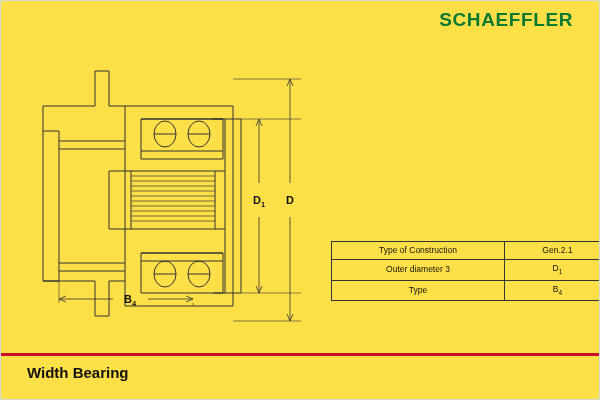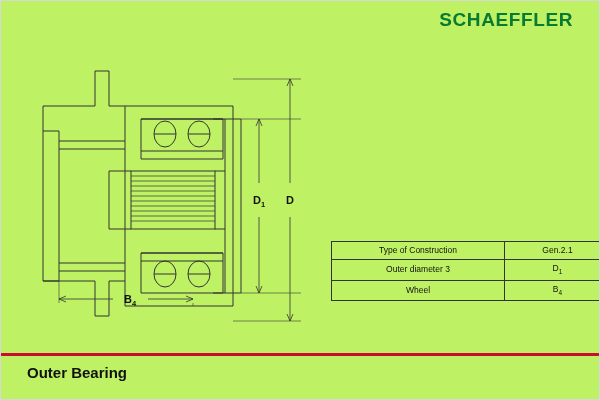--- a/index.html
+++ b/index.html
@@ -7,21 +7,21 @@
     padding: 0;
     background: #ffffff;
   }
   body {
     font-family: "Liberation Sans", sans-serif;
   }
   #page {
     position: relative;
     width: 600px;
     height: 400px;
-    background: #bef264;
+    background: #fde047;
     overflow: hidden;
     border: 1px solid #d8d8d8;
     box-sizing: border-box;
   }
   
   .brand-schaeffler {
     position: absolute;
     top: 8px;
     right: 26px;
     font-size: 19px;
@@ -205,22 +205,22 @@
     <tbody>
       <tr>
         <td class="label">Type of Construction</td>
         <td class="value">Gen.2.1</td>
       </tr>
       <tr>
         <td class="label">Outer diameter 3</td>
         <td class="value"><span>D</span><sub>1</sub></td>
       </tr>
       <tr>
-        <td class="label">Wheel</td>
+        <td class="label">Type</td>
         <td class="value"><span>B</span><sub>4</sub></td>
       </tr>
     </tbody>
   </table>
 
   <div class="red-rule"></div>
-  <div class="caption">Outer Bearing</div>
+  <div class="caption">Width Bearing</div>
 
 </div>
 
 </body></html>

